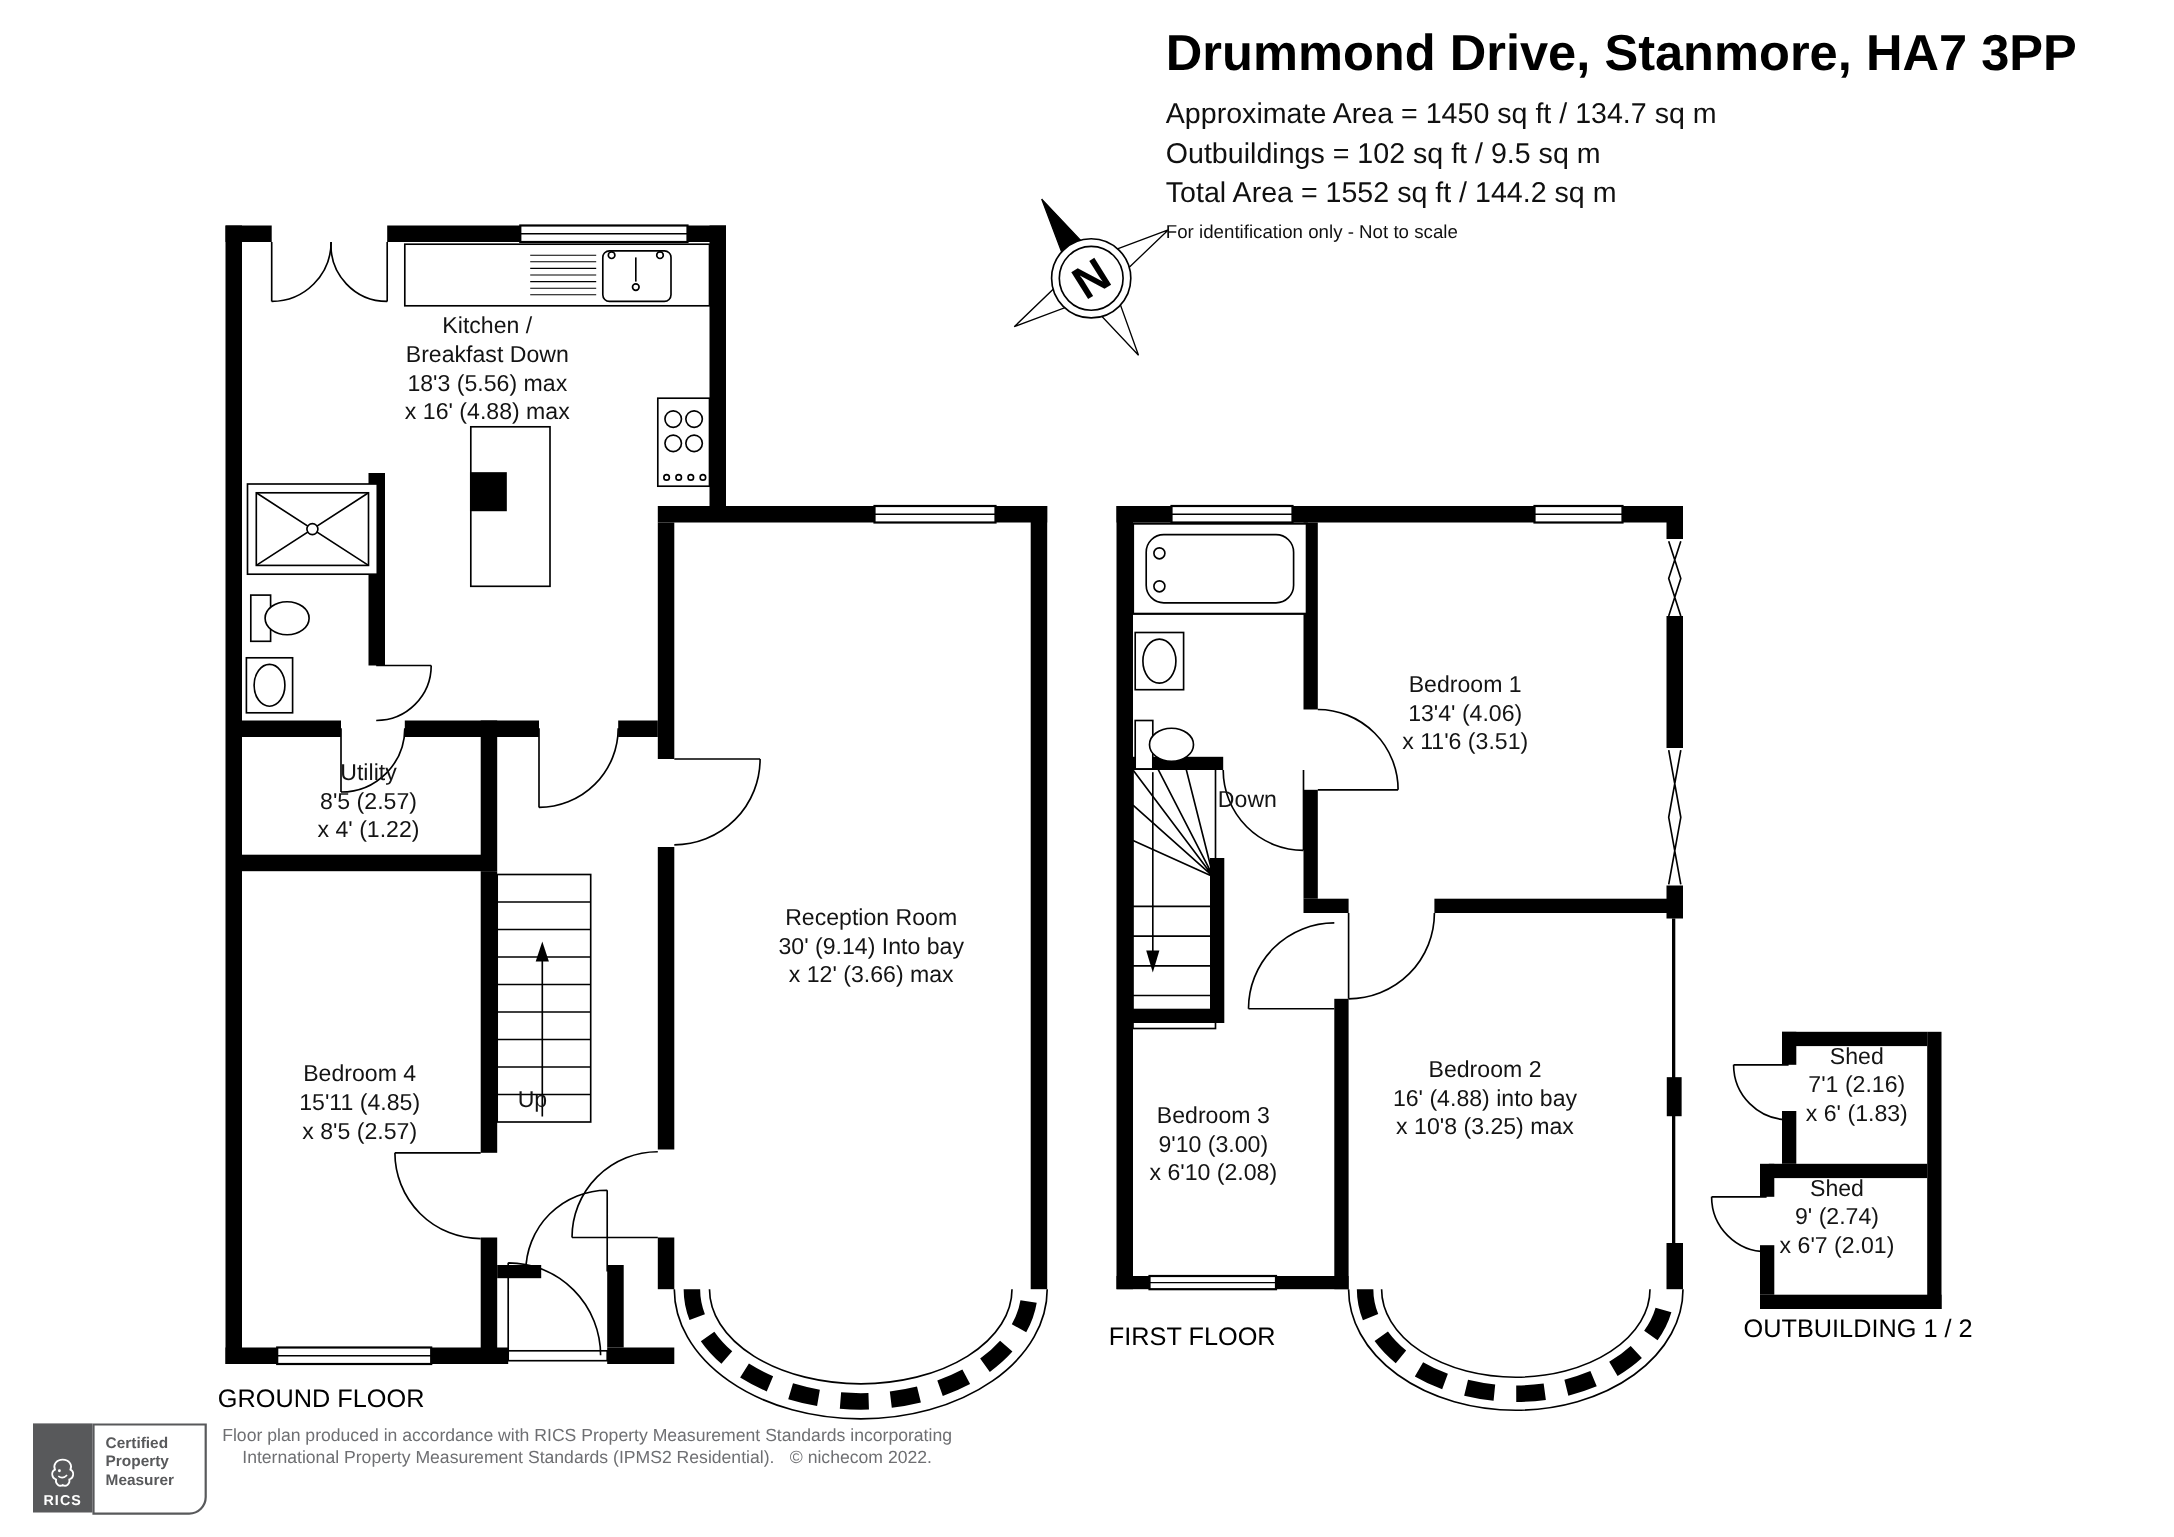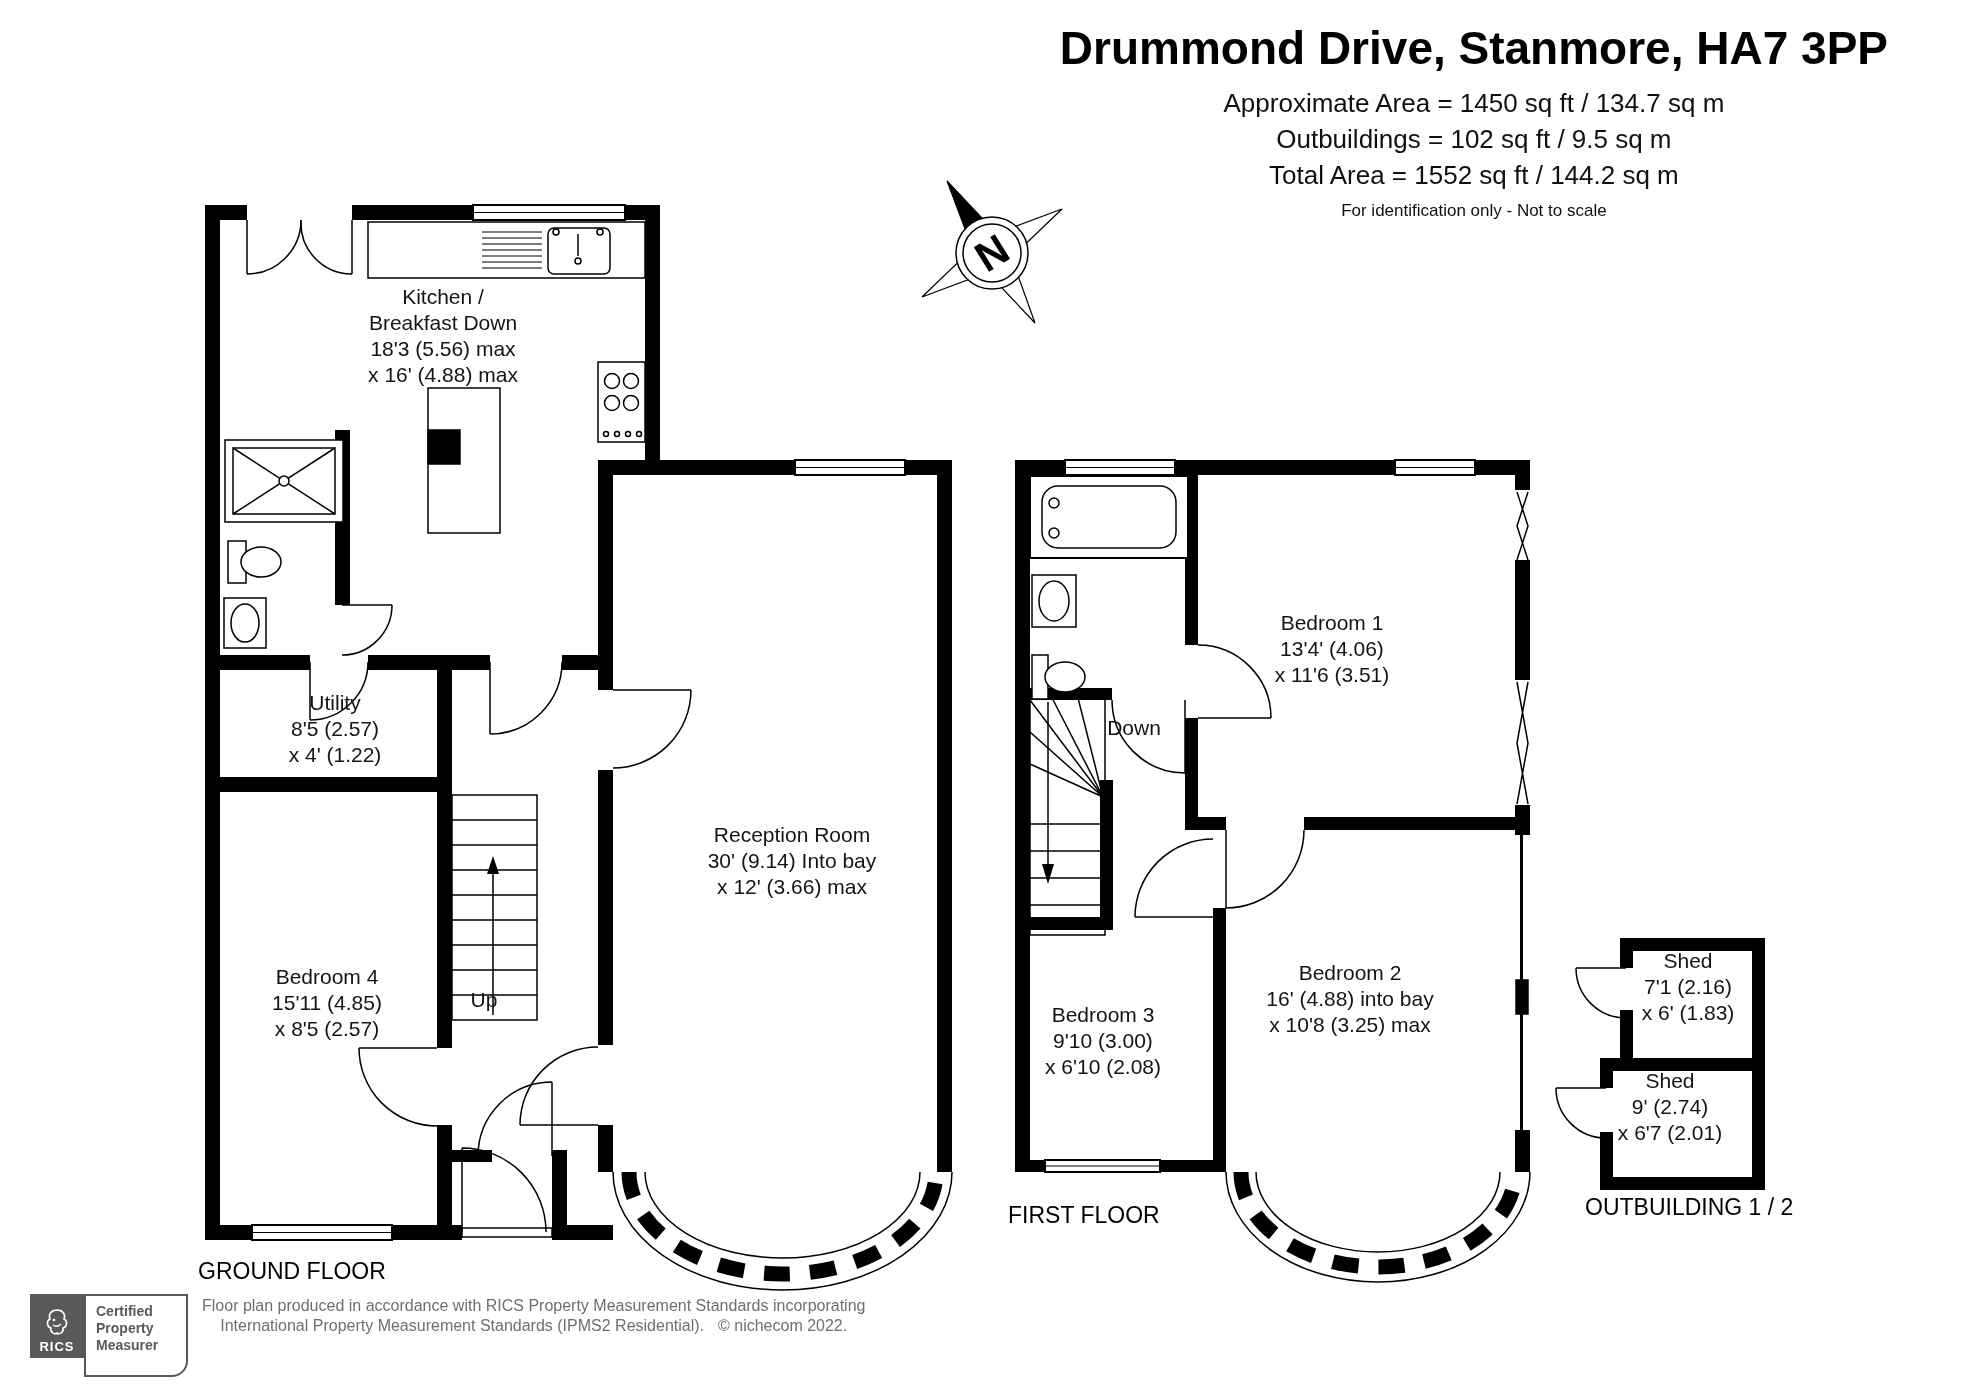--- a/index.html
+++ b/index.html
@@ -2,27 +2,27 @@
 <html><head>
 <meta charset="utf-8">
 <style>
   html,body{margin:0;padding:0;background:#fff;}
   #page{position:relative;width:1976px;height:1397px;background:#fff;overflow:hidden;
         font-family:"Liberation Sans",sans-serif;color:#111;}
   #plan-svg{position:absolute;left:0;top:0;}
   .label{position:absolute;transform:translateX(-50%);text-align:center;white-space:nowrap;
          font-size:21px;line-height:26px;color:#141414;}
   .fl{position:absolute;font-size:23px;color:#000;white-space:nowrap;}
-  .header{position:absolute;top:22px;right:88px;text-align:center;}
+  .header{position:absolute;top:22px;right:88px;text-align:left;}
   .title{font-size:46px;font-weight:bold;line-height:1.15;color:#000;}
   .area-line{font-size:26px;line-height:36px;color:#101010;}
   .area-block{margin-top:10px;}
   .disclaimer{font-size:17px;margin-top:8px;color:#101010;}
   .footer{position:absolute;left:30px;top:1294px;display:flex;align-items:flex-start;}
-  .rics-box{width:54px;height:64px;background:#58595b;display:flex;flex-direction:column;
+  .rics-box{width:54px;height:81px;background:#58595b;display:flex;flex-direction:column;
             align-items:center;justify-content:flex-end;padding-bottom:4px;box-sizing:border-box;}
   .rics-word{color:#fff;font-weight:bold;font-size:13px;letter-spacing:1px;margin-top:2px;}
   .badge{width:104px;height:83px;border:2px solid #58595b;border-radius:0 0 16px 0;
          box-sizing:border-box;padding:7px 0 0 10px;background:#fff;}
   .badge div{font-size:14px;font-weight:bold;line-height:17px;color:#58595b;}
   .foot-text{margin-left:14px;padding-top:2px;font-size:16px;line-height:20px;color:#6e6f72;text-align:center;}
   .gap-span{margin-left:14px;}
 </style>
 </head>
 <body>

